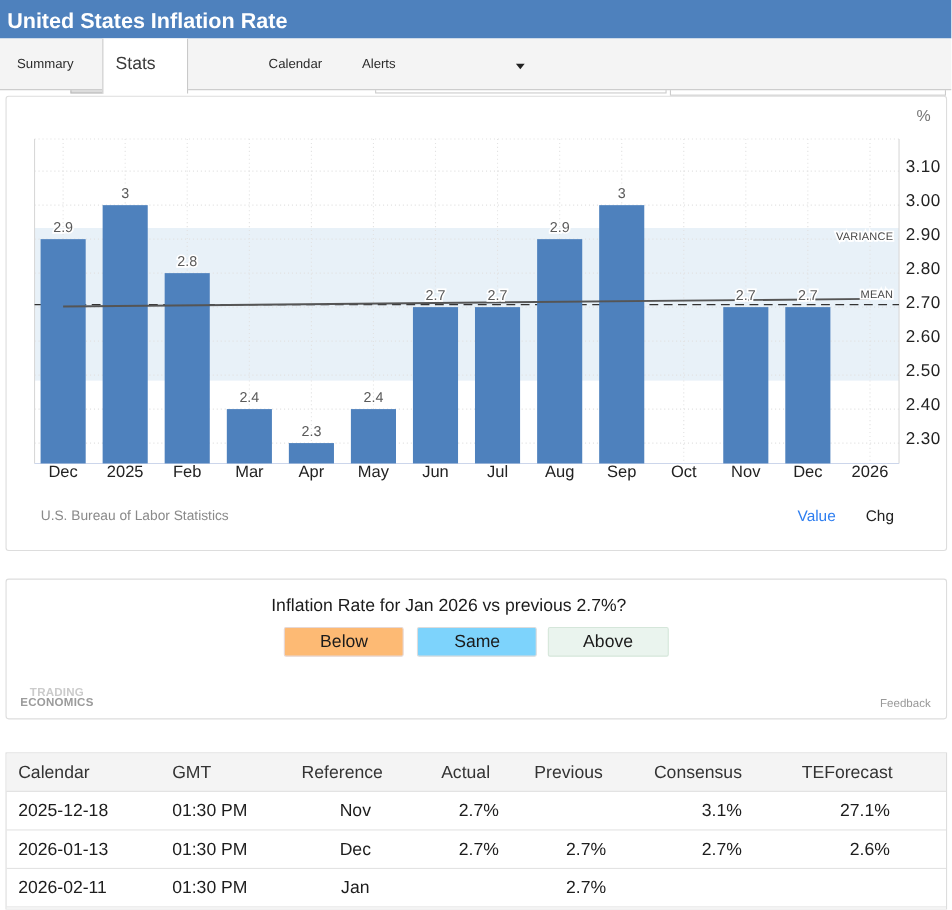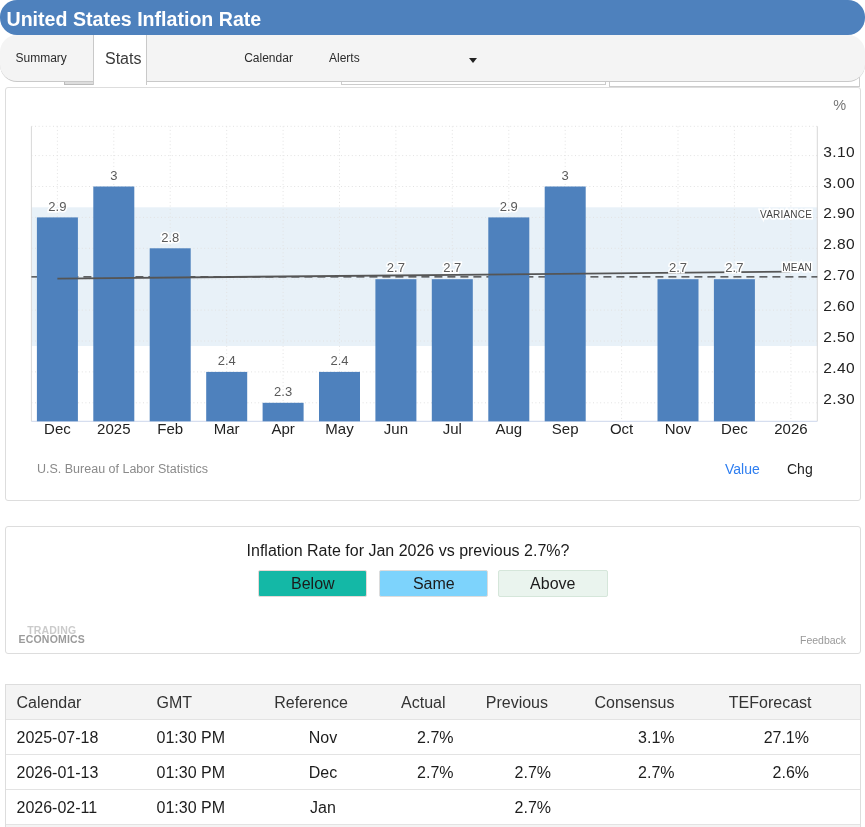--- a/index.html
+++ b/index.html
@@ -1,36 +1,36 @@
 <!DOCTYPE html>
 <html><head><meta charset="utf-8">
 <style>
 * { margin:0; padding:0; box-sizing:border-box; }
 html,body { width:865px; height:827px; background:#fff; font-family:"Liberation Sans",sans-serif; overflow:hidden; position:relative; }
-.abs { position:absolute;border-radius:17px; }
+.abs { position:absolute; }
 
 #hdr { left:0; top:0; width:865px; height:35px; background:#4e81bd; }
 #hdr h1 { font-size:19.6px; font-weight:bold; color:#fff; position:absolute; left:6.5px; top:1.5px; line-height:35px; }
 
 #tabs { left:0; top:35px; width:865px; height:47px; background:#f4f4f4; border-bottom:1px solid #c9c9c9; z-index:2; }
 .tab { position:absolute; top:0; height:47px; line-height:47px; font-size:12px; color:#2b2b2b; }
-#stat-tab { position:absolute; left:93px; top:35px; width:54px; height:49.5px; background:#fff; border-left:1px solid #c9c9c9; border-right:1px solid #c9c9c9; z-index:3; }
+#stat-tab { position:absolute; left:93px; top:35px; width:78px; height:49.5px; background:#fff; border-left:1px solid #c9c9c9; border-right:1px solid #c9c9c9; z-index:3; }
 #stat-tab span { position:absolute; left:11px; top:0; line-height:47px; font-size:16px; color:#3a3a3a; }
 .caret { position:absolute; width:0; height:0; border-left:4.7px solid transparent; border-right:4.7px solid transparent; border-top:5.5px solid #222; }
 
 .sliver { position:absolute; z-index:1; background:#fff; border:1px solid #ccc; }
 
 .panel { position:absolute; left:5px; width:856px; background:#fff; border:1px solid #ddd; border-radius:3px; }
 #p1 { top:87px; height:414px; }
 #p2 { top:526px; height:128px; }
 #p3 { top:684px; height:143px; border-radius:0; }
 
 #q { position:absolute; left:0; top:542px; width:816px; text-align:center; font-size:16px; color:#1b1b1b; z-index:4; }
 .btn { position:absolute; top:569.5px; height:27px; line-height:26px; text-align:center; font-size:16px; color:#1b1b1b; z-index:4; border-radius:2px; }
-#b1 { left:258.3px; width:109px; background:#14b8a6; border:1px solid #e6d8d6; }
+#b1 { left:258.3px; width:109px; background:#fdba74; border:1px solid #e6d8d6; }
 #b2 { left:379.3px; width:109px; background:#7dd3fc; border:1px solid #dcdcdc; }
 #b3 { left:497.8px; width:110px; background:#eaf4ee; border:1px solid #d5e6da; }
 #logo { position:absolute; left:18.5px; top:625.5px; z-index:4; font-weight:bold; font-size:10.5px; letter-spacing:0.2px; line-height:9.6px; }
 #logo .t { color:#cbcbcb;text-align:center; } #logo .e { color:#9b9b9b; }
 #fb { position:absolute; left:800px; top:633.5px; font-size:10.5px; color:#999; z-index:4; }
 
 #thead-bg { position:absolute; left:6px; top:685px; width:854px; height:34.5px; background:#f4f4f4; border-bottom:1px solid #ddd; z-index:3; }
 .rline { position:absolute; left:6px; width:854px; height:0; border-bottom:1px solid #e3e3e3; z-index:3; }
 #tfoot-bg { position:absolute; left:6px; top:824.5px; width:854px; height:2.5px; background:#f4f4f4; z-index:3; }
 .c { position:absolute; font-size:16px; color:#1d1d1d; z-index:4; white-space:nowrap; }
@@ -161,21 +161,21 @@
 <div class="rline" style="top:789px;"></div>
 <div class="rline" style="top:824px;"></div>
 <div id="tfoot-bg"></div>
 <div class="c hd" style="left:16.5px;top:694.0px;">Calendar</div>
 <div class="c hd" style="left:156.5px;top:694.0px;">GMT</div>
 <div class="c hd" style="right:517px;top:694.0px;">Reference</div>
 <div class="c hd" style="right:419.5px;top:694.0px;">Actual</div>
 <div class="c hd" style="right:317px;top:694.0px;">Previous</div>
 <div class="c hd" style="right:190.5px;top:694.0px;">Consensus</div>
 <div class="c hd" style="right:53.5px;top:694.0px;">TEForecast</div>
-<div class="c " style="left:16.5px;top:729.0px;">2025-07-18</div>
+<div class="c " style="left:16.5px;top:729.0px;">2025-12-18</div>
 <div class="c " style="left:156.5px;top:729.0px;">01:30 PM</div>
 <div class="c " style="left:263px;width:120px;text-align:center;top:729.0px;">Nov</div>
 <div class="c " style="right:411.5px;top:729.0px;">2.7%</div>
 <div class="c " style="right:190.5px;top:729.0px;">3.1%</div>
 <div class="c " style="right:56px;top:729.0px;">27.1%</div>
 <div class="c " style="left:16.5px;top:764.0px;">2026-01-13</div>
 <div class="c " style="left:156.5px;top:764.0px;">01:30 PM</div>
 <div class="c " style="left:263px;width:120px;text-align:center;top:764.0px;">Dec</div>
 <div class="c " style="right:411.5px;top:764.0px;">2.7%</div>
 <div class="c " style="right:314px;top:764.0px;">2.7%</div>

